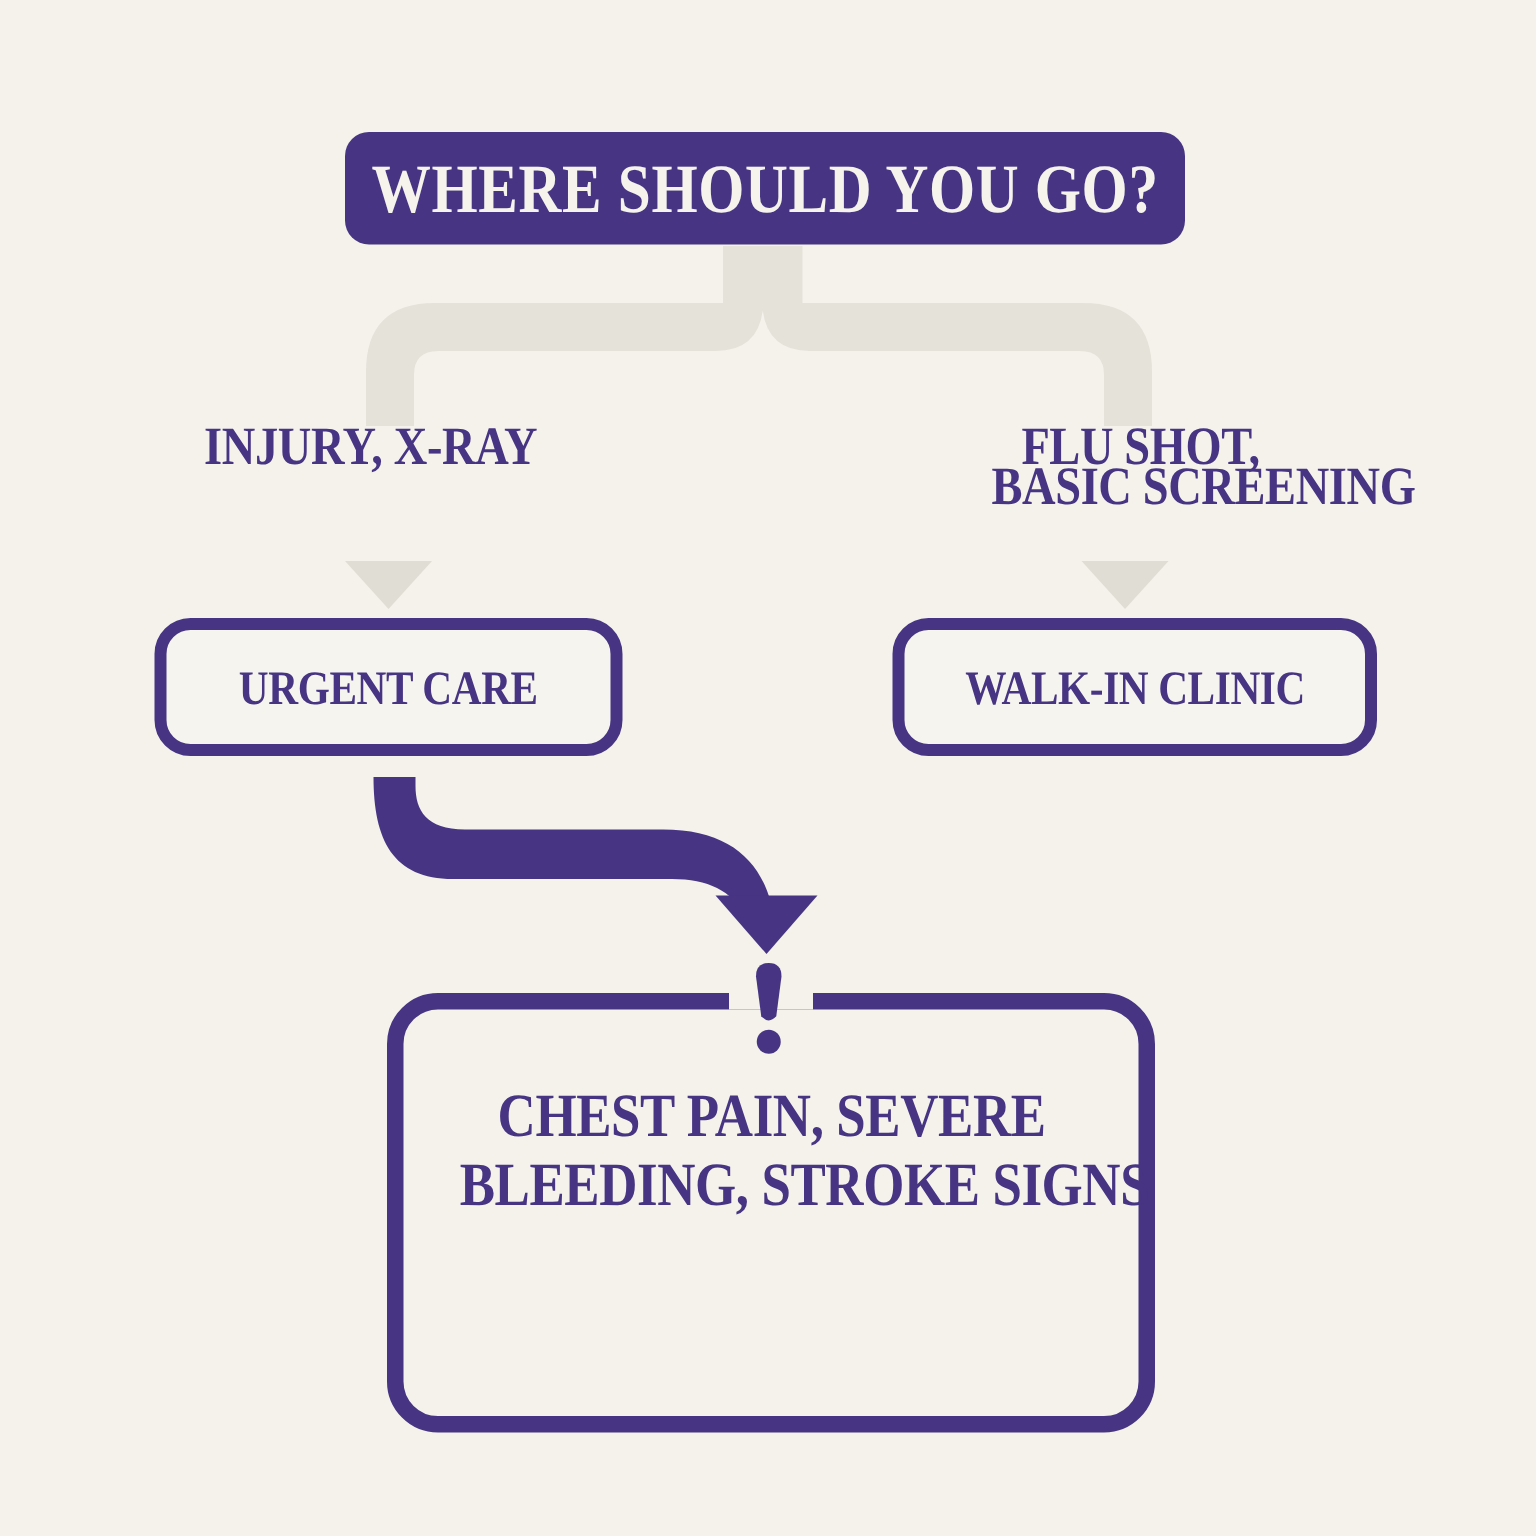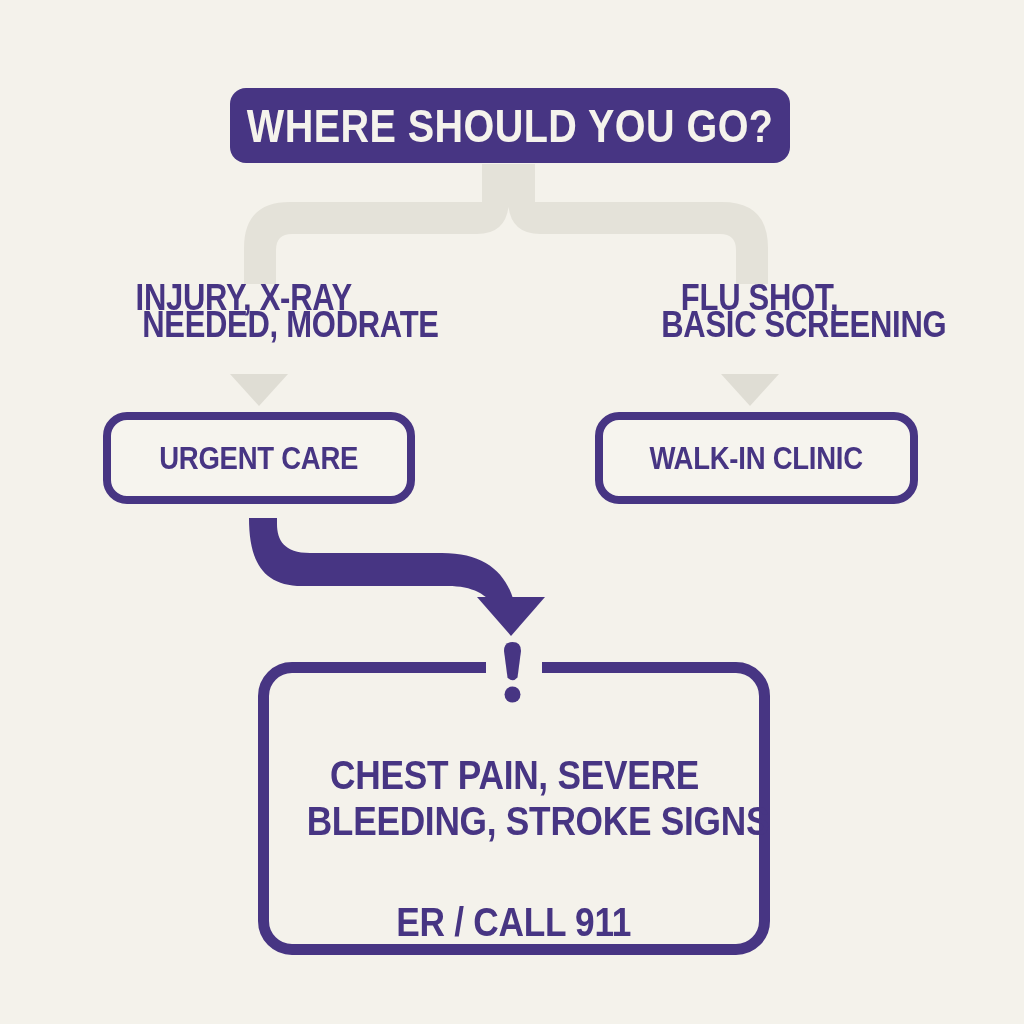--- a/index.html
+++ b/index.html
@@ -10,21 +10,21 @@
     --gray-dark:#dfddd4;
   }
   *{margin:0;padding:0;box-sizing:border-box;}
   html,body{width:1024px;height:1024px;}
   body{
     background:var(--bg);
     font-family:"Liberation Sans",sans-serif;
     position:relative;
     overflow:hidden;
   }
-  .canvas{position:absolute;inset:0;width:896px;height:1024px;}
+  .canvas{position:absolute;inset:0;width:896px;height:1024px;font-family:Liberation Serif, serif;}
   svg.layer{position:absolute;left:0;top:0;pointer-events:none;}
   #flow-svg{z-index:0;}
   #alert-svg{z-index:3;}
 
   .cx{display:inline-block;transform:scaleX(0.86);white-space:nowrap;}
 
   .banner{
     position:absolute;left:230px;top:88px;width:560px;height:75px;
     background:var(--purple);border-radius:16px;
     display:flex;align-items:center;justify-content:center;
@@ -54,21 +54,21 @@
   .er-box{
     position:absolute;left:258px;top:662px;width:512px;height:293px;
     border:11px solid var(--purple);border-radius:34px;
     text-align:center;z-index:2;
   }
   .er-gap{
     position:absolute;top:-11px;left:50%;transform:translateX(-50%);
     width:56px;height:11px;background:var(--bg);
   }
   .er-symptoms{
-    margin-top:79px;
+    margin-top:47px;
     color:var(--purple);font-weight:700;font-size:41px;line-height:46px;
     letter-spacing:-0.3px;
   }
   .er-action{
     margin-top:55px;
     color:var(--purple);font-weight:700;font-size:41px;letter-spacing:-0.3px;
   }
 </style>
 </head>
 <body>
@@ -100,44 +100,40 @@
          L 277 518 Z"></path>
     <path fill="#473583" d="M 477 597 L 545 597 L 511 636 Z"></path>
   </svg>
 
   <div class="banner">
     <span class="cx">WHERE SHOULD YOU GO?</span>
   </div>
 
   <div class="cond cond-left">
     <div><span class="cx">INJURY, X-RAY</span></div>
-    <div><span class="cx">NEEDED, MODRATE</span></div>
   </div>
 
   <div class="cond cond-right">
     <div><span class="cx">FLU SHOT,</span></div>
     <div><span class="cx">BASIC SCREENING</span></div>
   </div>
 
   <div class="node-box box-left">
     <span class="cx">URGENT CARE</span>
   </div>
   <div class="node-box box-right">
     <span class="cx">WALK-IN CLINIC</span>
   </div>
 
   <div class="er-box">
     <div class="er-gap"></div>
     <div class="er-symptoms">
       <div><span class="cx">CHEST PAIN, SEVERE</span></div>
       <div><span class="cx">BLEEDING, STROKE SIGNS</span></div>
     </div>
-    <div class="er-action">
-      <span class="cx">ER / CALL 911</span>
-    </div>
   </div>
 
   <svg id="alert-svg" class="layer" width="1024" height="1024" viewBox="0 0 1024 1024">
     <path fill="#473583" d="M 504 651 Q 504 642 512.5 642 Q 521 642 521 651 L 517.5 677.5 Q 512.5 683 507.5 677.5 Z"></path>
     <circle fill="#473583" cx="512.5" cy="694.5" r="8"></circle>
   </svg>
 
 </div>
 
 </body></html>

